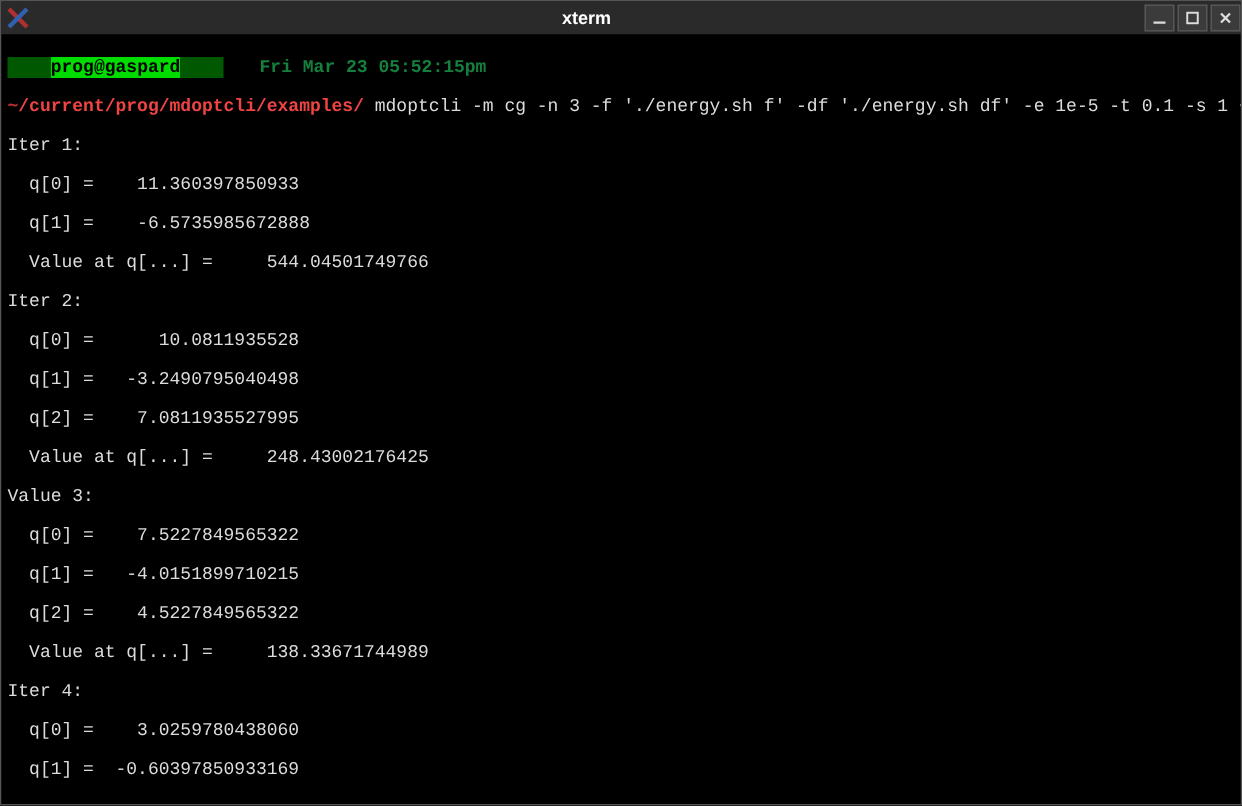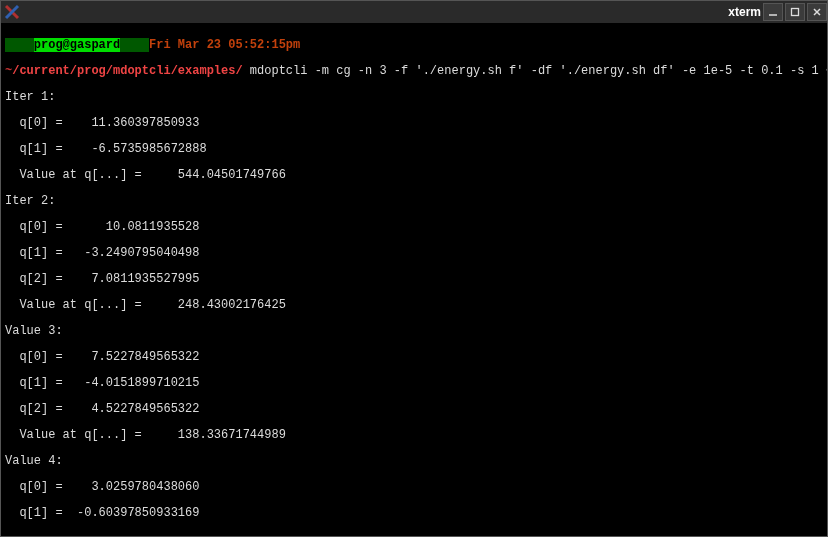--- a/index.html
+++ b/index.html
@@ -31,21 +31,21 @@
     .titlebar-icon {
       width: 18px;
       height: 18px;
       margin-left: 2px;
       display: inline-flex;
       align-items: center;
       justify-content: center;
     }
     .titlebar-title {
       flex: 1;
-      text-align: right;
+      text-align: center;
     }
     .titlebar-buttons {
       display: flex;
     }
     .titlebar-btn {
       width: 20px;
       height: 18px;
       background: #3b3b3b;
       border: 1px solid #555;
       margin-left: 2px;
@@ -64,21 +64,21 @@
       font-size: 12px;
       line-height: 13px;
       color: #dcdcdc;
       white-space: pre;
       overflow: hidden;
     }
     .hl-green-bg { background: #00dc00; color: #000; font-weight: bold; }
     .hl-darkgreen-bg { background: #005800; color: #fff; }
     .hl-red { color: #bf3030; font-weight: bold; }
     .hl-blue { color: #ef4444; font-weight: bold; }
-    .hl-lwhite { color: #c2410c; font-weight: bold; }
+    .hl-lwhite { color: #15803d; font-weight: bold; padding-left: 24px; }
     .line { display: block; }
   </style>
 </head>
 <body>
 
 <div class="window">
 
   <div class="titlebar">
     <span class="titlebar-icon">
       <svg width="16" height="16" viewBox="0 0 16 16">
@@ -117,21 +117,21 @@
 <span class="line">Iter 2:</span>
 <span class="line">  q[0] =      10.0811935528</span>
 <span class="line">  q[1] =   -3.2490795040498</span>
 <span class="line">  q[2] =    7.0811935527995</span>
 <span class="line">  Value at q[...] =     248.43002176425</span>
 <span class="line">Value 3:</span>
 <span class="line">  q[0] =    7.5227849565322</span>
 <span class="line">  q[1] =   -4.0151899710215</span>
 <span class="line">  q[2] =    4.5227849565322</span>
 <span class="line">  Value at q[...] =     138.33671744989</span>
-<span class="line">Value 4:</span>
+<span class="line">Iter 4:</span>
 <span class="line">  q[0] =    3.0259780438060</span>
 <span class="line">  q[1] =  -0.60397850933169</span>
 
 
 
 
 
 
 
 

